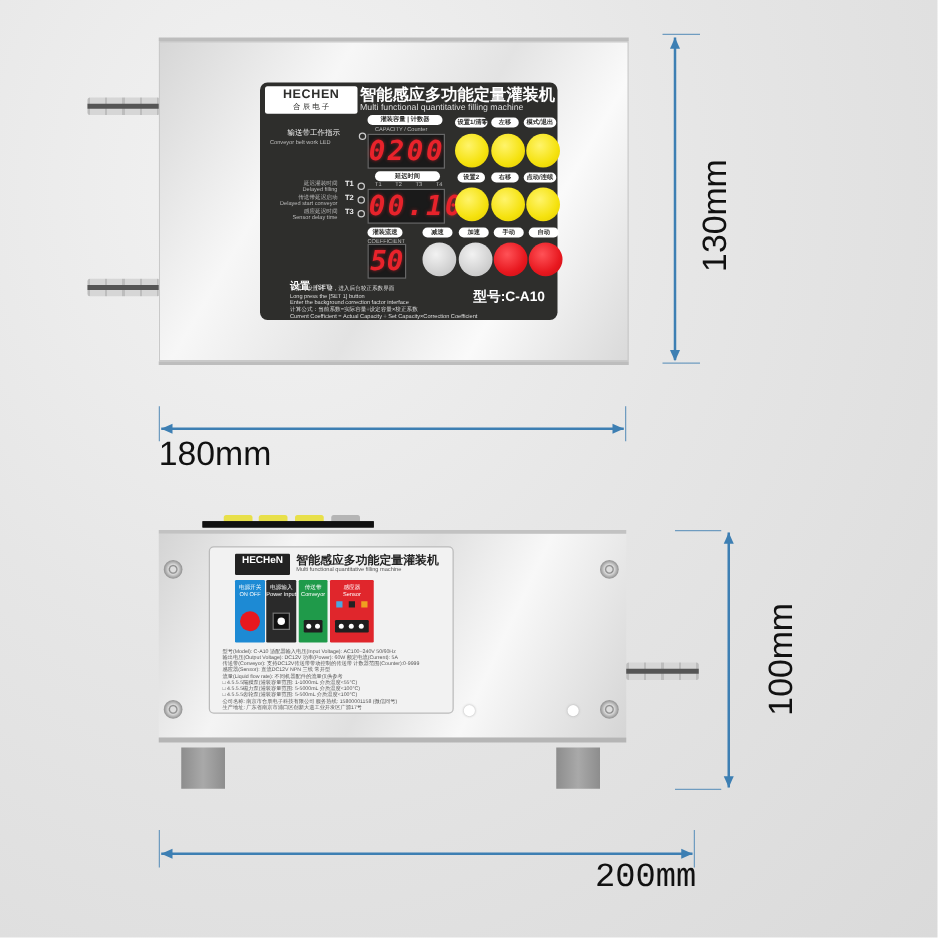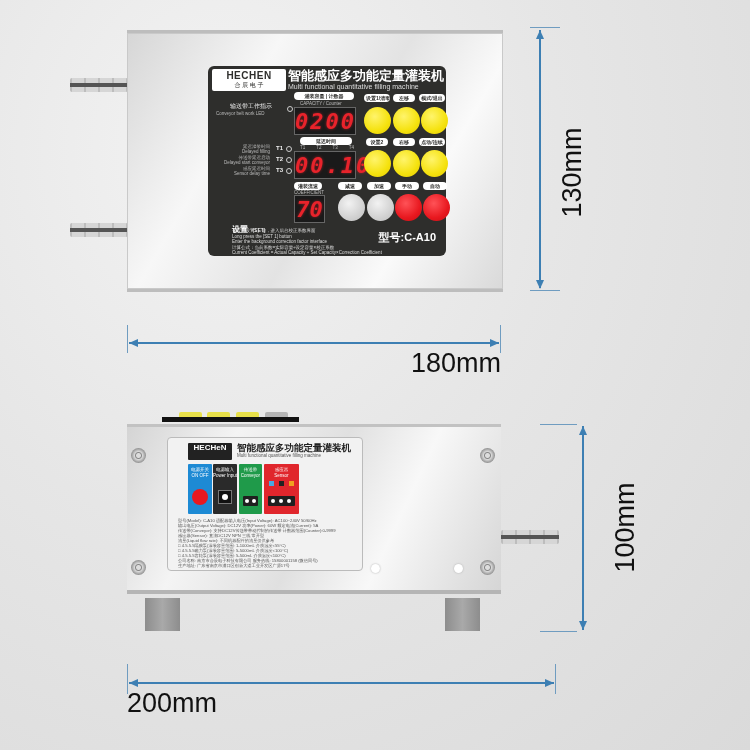--- a/index.html
+++ b/index.html
@@ -146,21 +146,21 @@
     <div style="position:relative; height:11px;">
       <span class="abs tiny" style="right:22px; top:0;">感应延迟时间</span>
       <span class="abs tiny" style="right:22px; top:5px;">Sensor delay time</span>
       <span class="abs small-label" style="right:9px; top:1px; font-weight:bold;">T3</span>
       <span class="abs led-dot" style="right:0; top:2px;"></span>
     </div>
   </div>
 
   <div class="abs pill" style="left:86px; top:116px; width:28px;">灌装流速</div>
   <div class="abs tiny" style="left:86px; top:124px;">COEFFICIENT</div>
-  <div class="abs seg" style="left:86px; top:129px; width:31px; height:28px; font-size:22px; line-height:27px; letter-spacing:0;">70</div>
+  <div class="abs seg" style="left:86px; top:129px; width:31px; height:28px; font-size:22px; line-height:27px; letter-spacing:0;">50</div>
 
   <div class="abs" style="left:152px; top:28px; width:86px;">
 
     <div class="abs pill" style="left:4px; top:0; width:26px;">设置1/清零</div>
     <div class="abs pill" style="left:33px; top:0; width:22px;">左移</div>
     <div class="abs pill" style="left:59px; top:0; width:26px;">模式/退出</div>
     <div class="abs btn-round btn-yellow" style="left:4px; top:13px;"></div>
     <div class="abs btn-round btn-yellow" style="left:33px; top:13px;"></div>
     <div class="abs btn-round btn-yellow" style="left:61px; top:13px;"></div>
 
@@ -200,21 +200,21 @@
 <div class="abs dim-line" style="left:539px; top:30px; width:1.5px; height:258px;"></div>
 <div class="abs arrow-u" style="left:536px; top:30px;"></div>
 <div class="abs arrow-d" style="left:536px; top:280px;"></div>
 <div class="abs dim-label vert-label" style="left:522px; top:157px; width:100px; text-align:center;">130mm</div>
 
 <div class="abs dim-tick" style="left:127px; top:325px; width:1px; height:28px;"></div>
 <div class="abs dim-tick" style="left:500px; top:325px; width:1px; height:28px;"></div>
 <div class="abs dim-line" style="left:129px; top:342px; width:370px; height:1.5px;"></div>
 <div class="abs arrow-l" style="left:129px; top:339px;"></div>
 <div class="abs arrow-r" style="left:490px; top:339px;"></div>
-<div class="abs dim-label" style="left:127px; top:348px; width:374px; text-align:right;">180mm</div>
+<div class="abs dim-label" style="left:127px; top:348px; width:374px; text-align:left;">180mm</div>
 
 <div class="abs strip-tab" style="left:179px; background:#e8e04a;"></div>
 <div class="abs strip-tab" style="left:207px; background:#e8e04a;"></div>
 <div class="abs strip-tab" style="left:236px; background:#e8e04a;"></div>
 <div class="abs strip-tab" style="left:265px; background:#b5b5b5;"></div>
 <div class="abs top-strip"></div>
 <div class="abs" style="left:162px; top:417px; width:137px; height:5px; background:#111;"></div>
 
 <div class="abs bottom-case"></div>
 <div class="abs nozzle" style="left:501px; top:530px;"></div>
@@ -286,13 +286,13 @@
 <div class="abs dim-line" style="left:582px; top:426px; width:1.5px; height:204px;"></div>
 <div class="abs arrow-u" style="left:579px; top:426px;"></div>
 <div class="abs arrow-d" style="left:579px; top:621px;"></div>
 <div class="abs dim-label vert-label" style="left:575px; top:512px; width:100px; text-align:center;">100mm</div>
 
 <div class="abs dim-tick" style="left:127px; top:664px; width:1px; height:30px;"></div>
 <div class="abs dim-tick" style="left:555px; top:664px; width:1px; height:30px;"></div>
 <div class="abs dim-line" style="left:129px; top:682px; width:425px; height:1.5px;"></div>
 <div class="abs arrow-l" style="left:129px; top:679px;"></div>
 <div class="abs arrow-r" style="left:545px; top:679px;"></div>
-<div class="abs dim-label" style="left:127px; top:688px; width:430px; text-align:left;">200mm</div>
+<div class="abs dim-label" style="left:127px; top:688px; width:430px; text-align:right;font-family:Liberation Mono, monospace;">200mm</div>
 
 </body></html>

